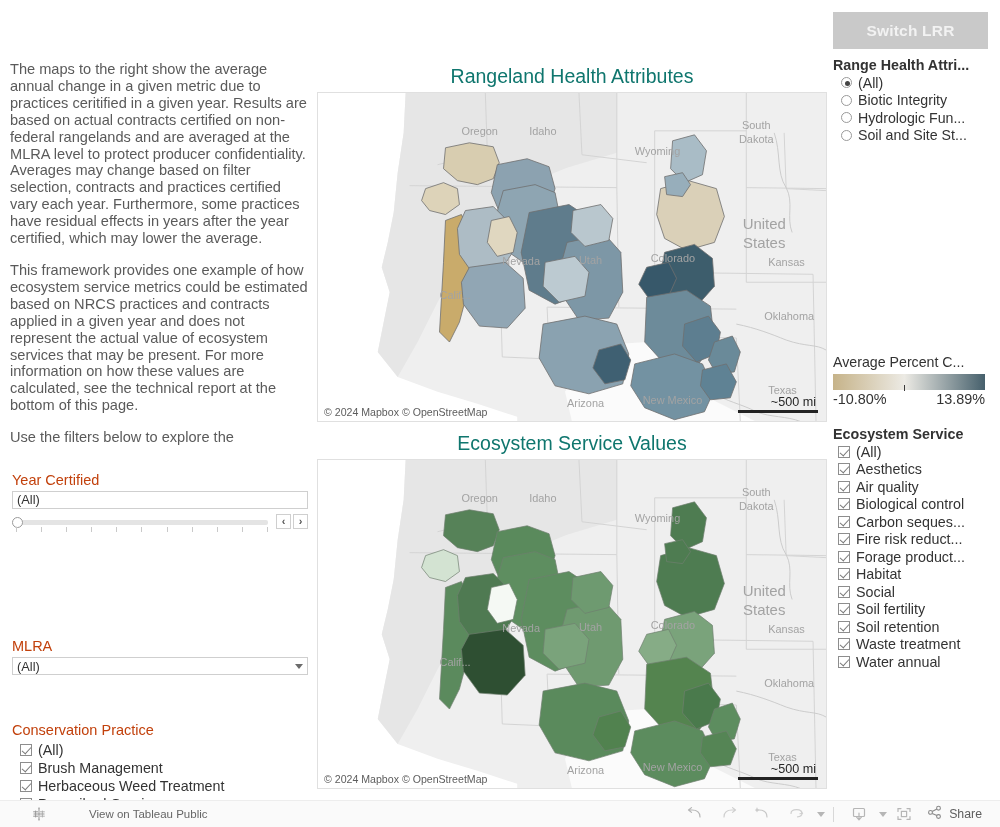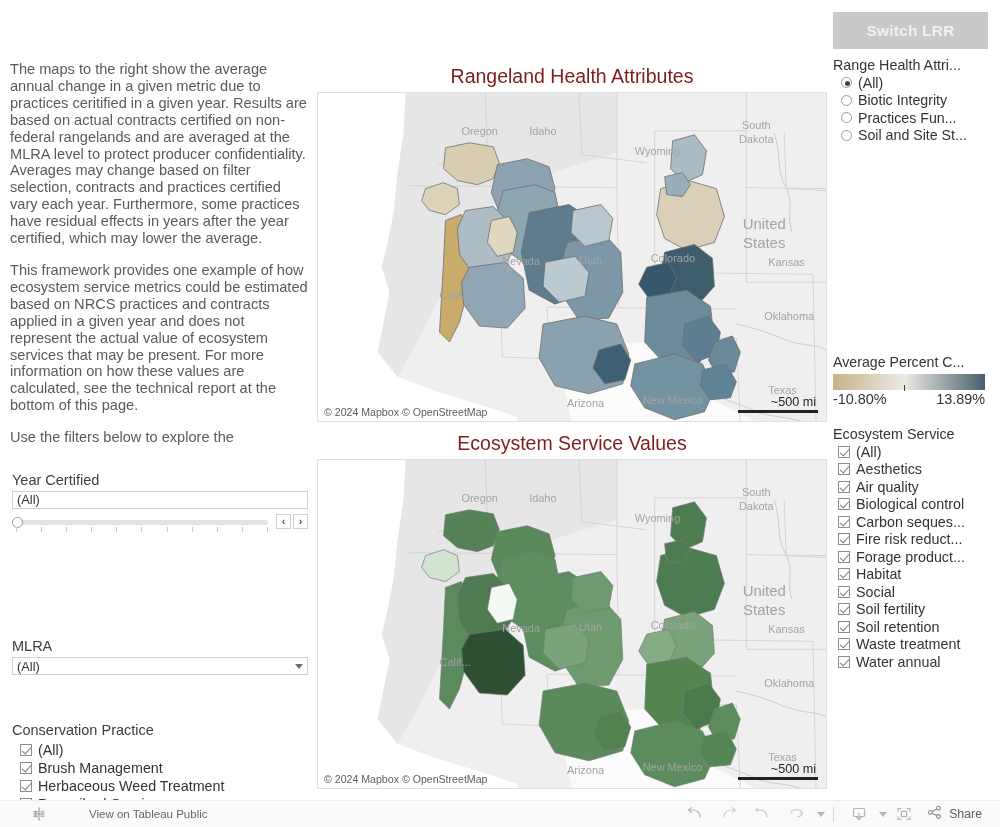--- a/index.html
+++ b/index.html
@@ -38,21 +38,21 @@
     left: 10px; top: 4px; width: 300px; height: 407px;
     overflow: hidden;
     color: #5a5a5a;
     font-size: 14.6px;
     line-height: 16.9px;
   }
   .intro-box p { margin: 0 0 15px 0; }
   .intro-box p:last-child { margin-bottom: 0; }
 
   .filter-label {
-    color: #404040;
+    color: #c2410c;
     font-size: 14.5px;
     line-height: 18px;
     margin-bottom: 2px;
   }
 
   .yc-block { position: absolute; left: 12px; top: 414px; width: 298px; }
   .tb-input {
     width: 296px; height: 18px;
     border: 1px solid #cfcfcf;
     background: #fff;
@@ -144,21 +144,21 @@
     border-width: 0 1.6px 1.6px 0;
     transform: rotate(42deg);
   }
 
   
   .map-panel { position: absolute; }
   .map-title {
     position: absolute;
     left: 0; width: 100%;
     text-align: center;
-    color: #7f1d1d;
+    color: #0f766e;
     font-size: 19.5px;
     line-height: 24px;
   }
   .map-frame {
     position: absolute;
     border: 1px solid #e0e0e0;
     background: #eeeeee;
     overflow: hidden;
   }
   .map-canvas { position: absolute; inset: 0; }
@@ -200,20 +200,21 @@
     font-weight: bold;
     display: flex; align-items: center; justify-content: center;
     letter-spacing: .2px;
   }
   .grp-title {
     color: #333333;
     font-size: 14.3px;
     line-height: 18px;
     white-space: nowrap;
     overflow: hidden;
+    font-weight: bold;
   }
   .rh-block { position: absolute; left: 2px; top: 56px; width: 167px; }
   .radio-row {
     display: flex; align-items: center;
     height: 17.5px;
     color: #333; font-size: 14.2px;
     padding-left: 8px;
     white-space: nowrap;
   }
   .rd-box {
@@ -591,21 +592,21 @@
         <div class="radio-row">
           <span class="rd-box sel"></span>
           <span>(All)</span>
         </div>
         <div class="radio-row">
           <span class="rd-box"></span>
           <span>Biotic Integrity</span>
         </div>
         <div class="radio-row">
           <span class="rd-box"></span>
-          <span>Practices Fun...</span>
+          <span>Hydrologic Fun...</span>
         </div>
         <div class="radio-row">
           <span class="rd-box"></span>
           <span>Soil and Site St...</span>
         </div>
       </div>
     </div>
 
     <div class="legend-block" style="top:354px;">
       <div class="legend-caption">Average Percent C...</div>

